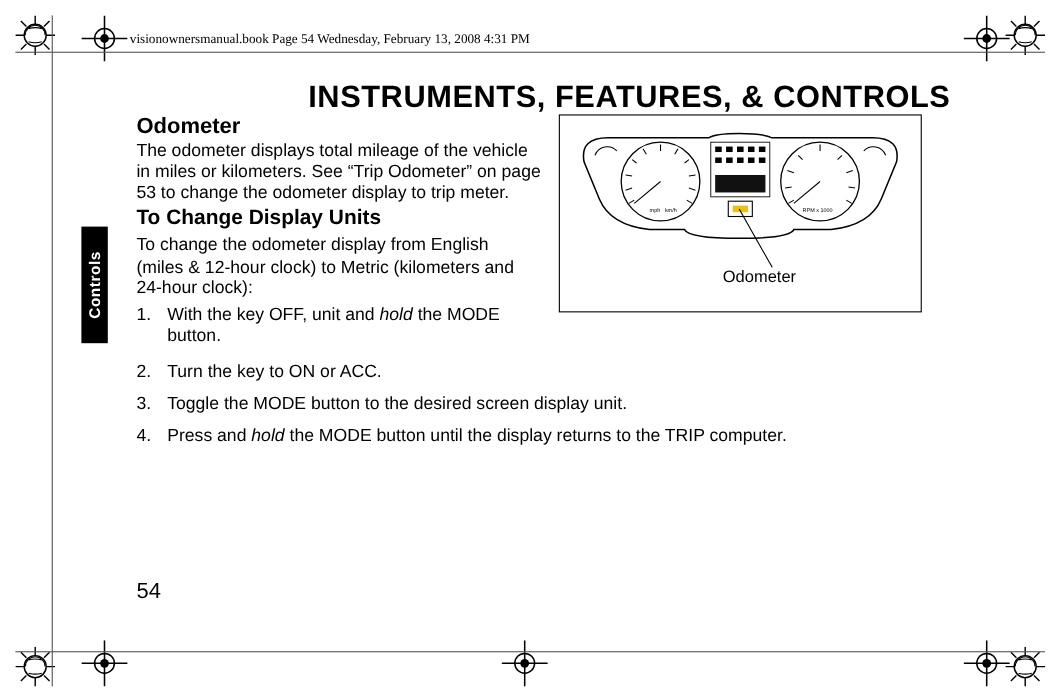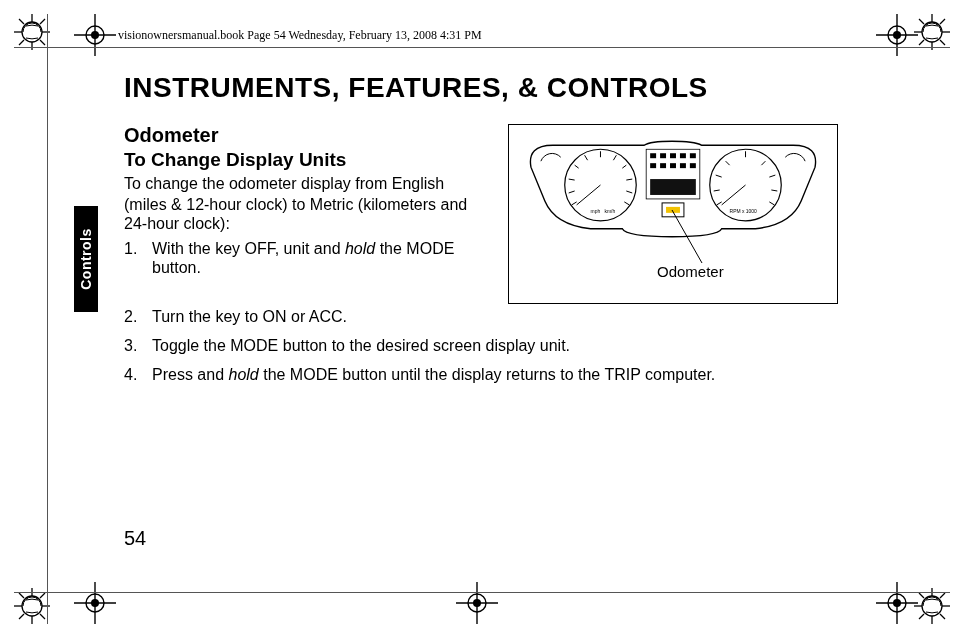--- a/index.html
+++ b/index.html
@@ -29,21 +29,21 @@
   
   .doc-header { position: absolute; left: 118px; top: 28px; font-size: 12px; font-family: "Times New Roman", Times, serif; text-align: right; }
 
   
   .sidetab { position: absolute; left: 74px; top: 206px; background: #000; color: #fff; width: 24px; height: 106px; display: flex; align-items: center; justify-content: center; }
   .sidetab span { transform: rotate(-90deg); white-space: nowrap; font-weight: bold; font-size: 14px; letter-spacing: 0.5px; }
 
   
   .content { position: absolute; left: 124px; top: 72px; right: 90px; bottom: 72px; }
 
-  h1.title { font-size: 28px; font-weight: bold; letter-spacing: 0.5px; margin-bottom: 20px; }
+  h1.title { font-size: 28px; font-weight: bold; letter-spacing: 0.5px; margin-bottom: 0; text-align: right; }
   h2.sub { font-size: 20px; font-weight: bold; margin-bottom: 2px; }
   h3.subsub { font-size: 19px; font-weight: bold; margin-bottom: 4px; }
 
   .columns { display: flex; gap: 14px; }
   .colL { flex: 0 0 370px; }
   .colR { flex: 1; }
 
   p.body { font-size: 16px; line-height: 1.18; margin-bottom: 2px; }
 
   ol.steps { list-style: none; font-size: 16px; line-height: 1.18; margin-top: 6px; }
@@ -181,20 +181,21 @@
 <div class="sidetab">
     <span>Controls</span>
   </div>
 
 <div class="content">
   <h1 class="title">INSTRUMENTS, FEATURES, &amp; CONTROLS</h1>
 
   <div class="columns">
     <div class="colL">
       <h2 class="sub">Odometer</h2>
+      <p class="body">The odometer displays total mileage of the vehicle in miles or kilometers. See “Trip Odometer” on page 53 to change the odometer display to trip meter.</p>
 
       <h3 class="subsub">To Change Display Units</h3>
       <p class="body">To change the odometer display from English</p>
       <p class="body">(miles &amp; 12-hour clock) to Metric (kilometers and 24-hour clock):</p>
 
       <ol class="steps">
         <li>
           <span class="num">1.</span>
           <span class="txt"><span>With the key OFF, unit and </span><em>hold</em><span> the MODE button.</span></span>
         </li>

